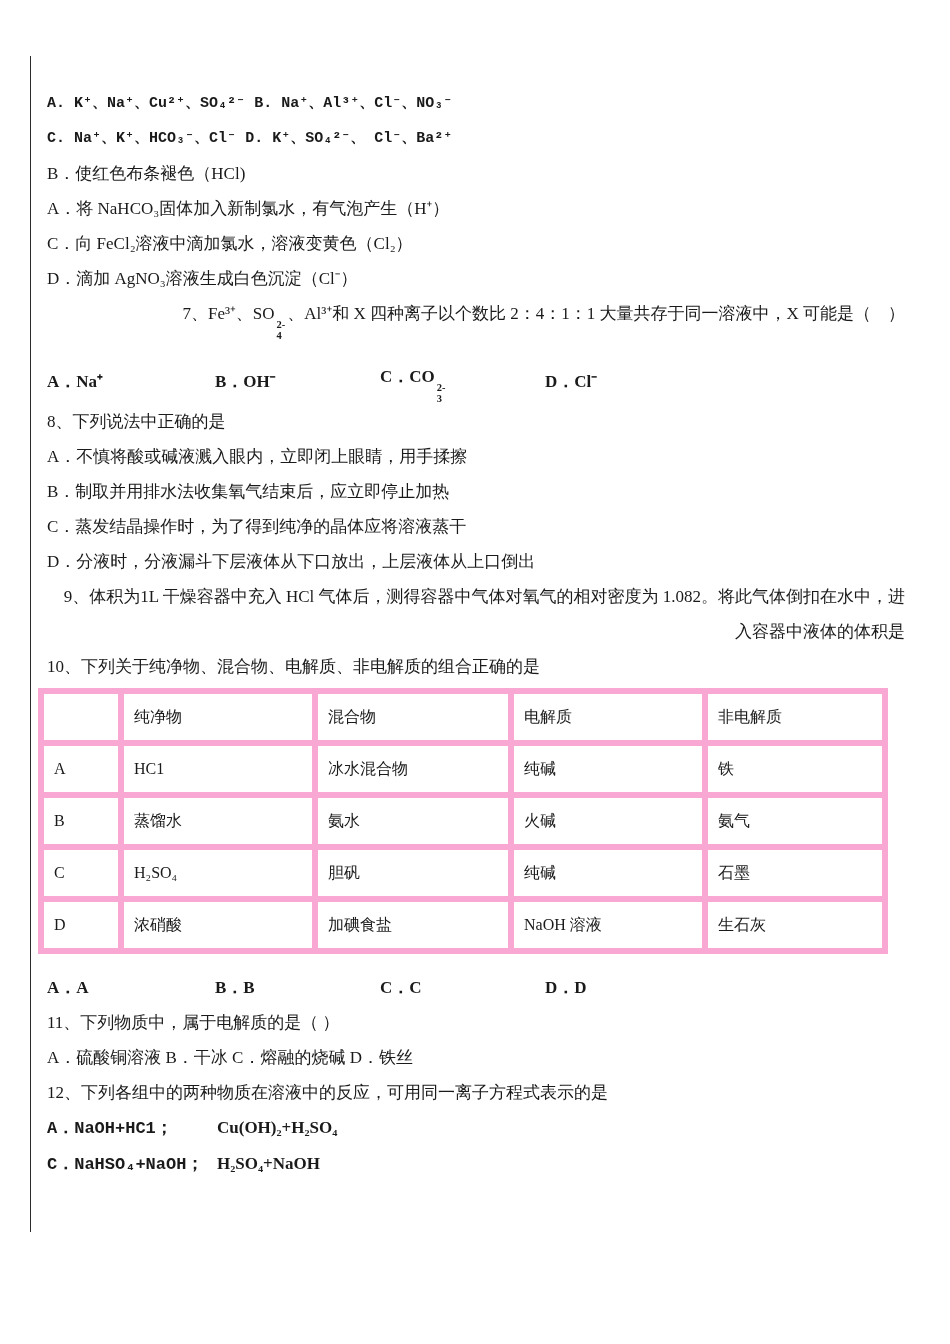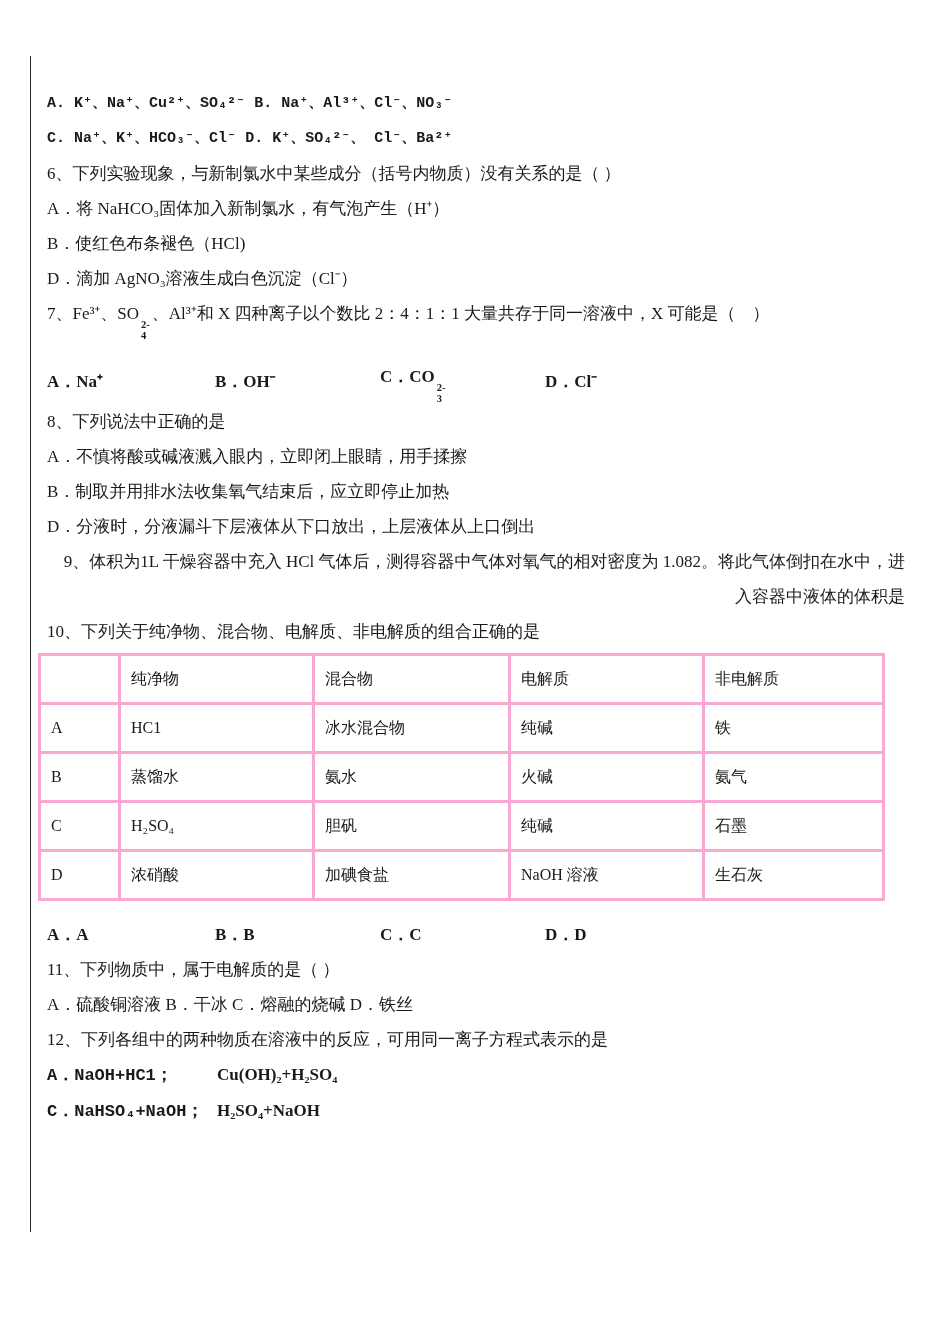--- a/index.html
+++ b/index.html
@@ -23,80 +23,81 @@
   p.line { margin:0; line-height:35px; }
   .mono {
     font-family:"Liberation Mono", monospace;
     font-weight:700; font-size:15px;
   }
   .bold { font-weight:700; }
   .mt2 { margin-top:16px; }
   .mt8 { margin-top:8px; }
   .mt10 { margin-top:10px; }
   .mt18 { margin-top:18px; }
-  .q7stem { line-height:40px; }
+  .q7stem { line-height:40px;text-align:right; }
   .wrap2 { line-height:36px;text-align:right; }
   .opt-row {
     display:flex; align-items:center;
     line-height:35px; font-weight:700;font-family:Liberation Serif, serif;
   }
   .opt-col { display:inline-block; width:168px; }
   .opt-col2 { display:inline-block; width:165px; }
   .ion {
     display:inline-flex; flex-direction:column; align-items:flex-start;
     font-size:10.5px; line-height:11px; font-weight:700;
     vertical-align:-9px; margin:0 2px;
   }
   .qtable {
     border-collapse:collapse; table-layout:fixed;
     width:844px; margin:4px 0 0 -9px;
     font-size:16px;
   }
   .qtable td {
-    border:3px solid #f9a8d4;
+    border:6px solid #f9a8d4;
     height:46px; padding:0 10px;
     vertical-align:middle; text-align:left;
     overflow:hidden; white-space:nowrap;
   }
   .pair-first { display:inline-block; min-width:170px;font-family:Liberation Mono, monospace; }
 </style>
 </head>
 <body>
 
 <div class="page">
   <div class="rule-left"></div>
 
   <div class="content">
 
     <p class="line mono">A. K⁺、Na⁺、Cu²⁺、SO₄²⁻   B. Na⁺、Al³⁺、Cl⁻、NO₃⁻</p>
     <p class="line mono">C. Na⁺、K⁺、HCO₃⁻、Cl⁻   D. K⁺、SO₄²⁻、 Cl⁻、Ba²⁺</p>
 
-    <p class="line mt2">6、下列实验现象，与新制氯水中某些成分（括号内物质）没有关系的是（      ）</p>
+    <p class="line">B．使红色布条褪色（HCl)</p>
     <p class="line">A．将 NaHCO₃固体加入新制氯水，有气泡产生（H⁺）</p>
-    <p class="line">B．使红色布条褪色（HCl)</p>
+    <p class="line">C．向 FeCl₂溶液中滴加氯水，溶液变黄色（Cl₂）</p>
     <p class="line">D．滴加 AgNO₃溶液生成白色沉淀（Cl⁻）</p>
 
     <p class="line q7stem mt8"><span>7、Fe³⁺、SO</span><span class="ion">
           <span>2-</span>
           <span>4</span>
         </span><span>、Al³⁺和 X 四种离子以个数比 2：4：1：1 大量共存于同一溶液中，X 可能是（　）</span></p>
 
     <div class="opt-row mt18">
       <span class="opt-col">A．Na⁺</span>
       <span class="opt-col2">B．OH⁻</span>
       <span class="opt-col2"><span>C．CO</span><span class="ion">
             <span>2-</span>
             <span>3</span>
           </span></span>
       <span>D．Cl⁻</span>
     </div>
 
     <p class="line mt10">8、下列说法中正确的是</p>
     <p class="line">A．不慎将酸或碱液溅入眼内，立即闭上眼睛，用手揉擦</p>
     <p class="line">B．制取并用排水法收集氧气结束后，应立即停止加热</p>
+    <p class="line">C．蒸发结晶操作时，为了得到纯净的晶体应将溶液蒸干</p>
     <p class="line">D．分液时，分液漏斗下层液体从下口放出，上层液体从上口倒出</p>
 
     <p class="line wrap2">9、体积为1L 干燥容器中充入 HCl 气体后，测得容器中气体对氧气的相对密度为 1.082。将此气体倒扣在水中，进入容器中液体的体积是</p>
 
 
     <p class="line">10、下列关于纯净物、混合物、电解质、非电解质的组合正确的是</p>
 
     <table class="qtable">
       <colgroup>
         <col style="width:80px">

